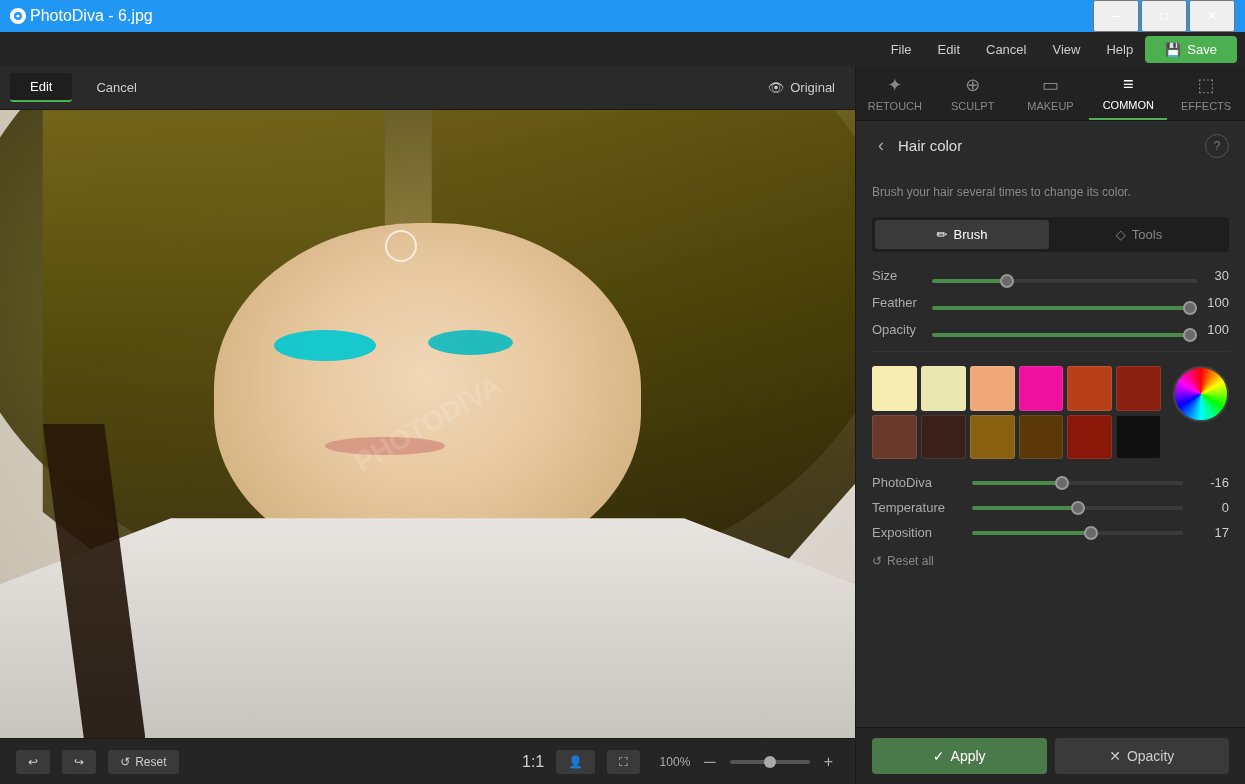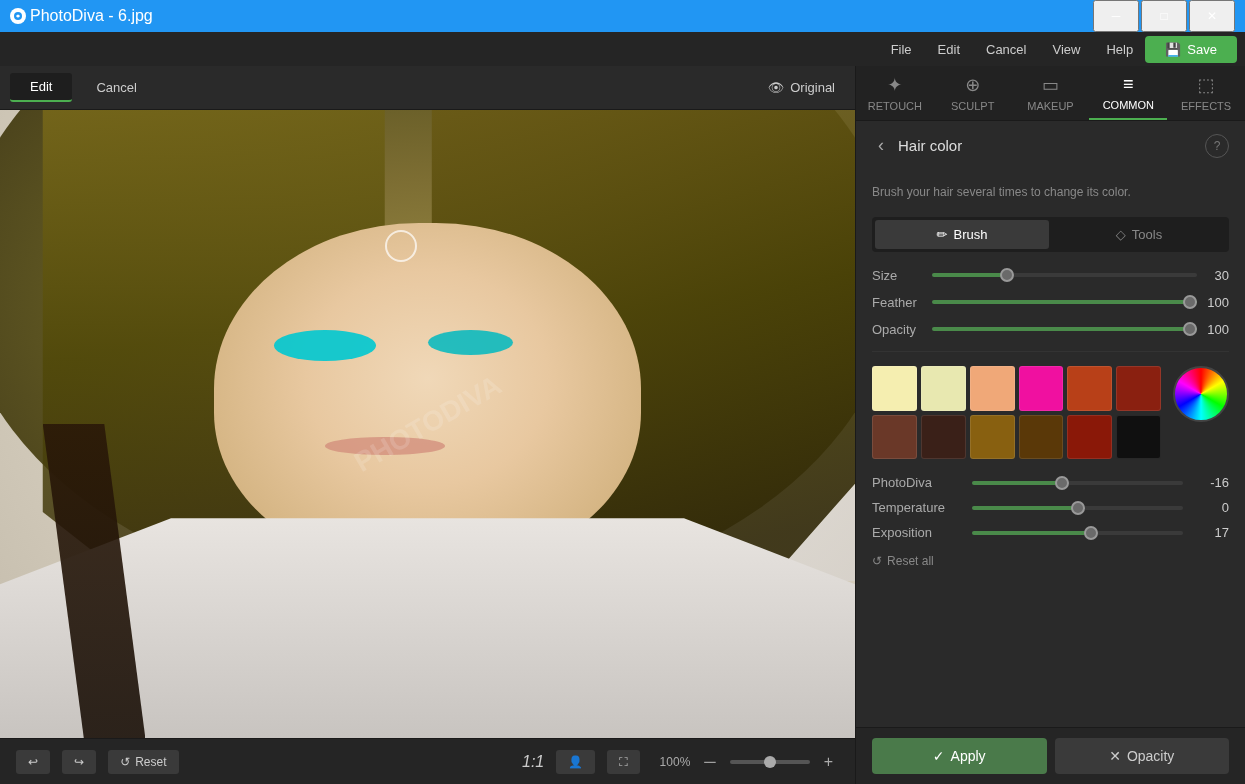--- a/index.html
+++ b/index.html
@@ -258,21 +258,21 @@
       transition: all 0.2s;
     }
     .brush-toggle-btn.active {
       background: #3a3a3a;
       color: white;
     }
 
     
     .slider-row {
       display: flex;
-      align-items: center;
+      align-items: flex-end;
       margin-bottom: 12px;
     }
     .slider-label { width: 60px; font-size: 13px; color: #aaa; flex-shrink: 0; }
     .slider-value { width: 32px; text-align: right; font-size: 13px; color: #ccc; flex-shrink: 0; }
     input[type=range].styled-slider {
       flex: 1;
       -webkit-appearance: none;
       height: 4px;
       background: linear-gradient(90deg, #4a8a4a var(--fill), #3a3a3a var(--fill));
       border-radius: 2px;
@@ -463,21 +463,21 @@
       <button class="bt-btn">
         <span>↩</span>
       </button>
       <button class="bt-btn">
         <span>↪</span>
       </button>
       <button class="bt-btn">
         <span>↺</span>
         <span>Reset</span>
       </button>
-      <span style="margin-left: auto; font-style: italic;">1:1</span>
+      <span style="margin-left: auto;">1:1</span>
       <button class="bt-btn">
         <span>👤</span>
       </button>
       <button class="bt-btn">
         <span>⛶</span>
       </button>
       <div class="zoom-controls">
         <span style="color:#aaa;font-size:12px; margin-left:8px;">100%</span>
         <button class="zoom-btn">─</button>
         <input type="range" class="zoom-slider" value="50" min="0" max="100" style="">

